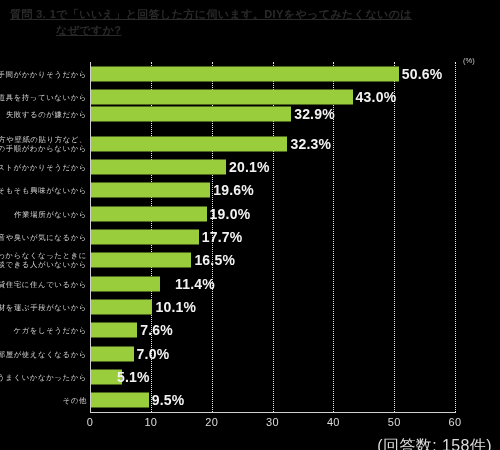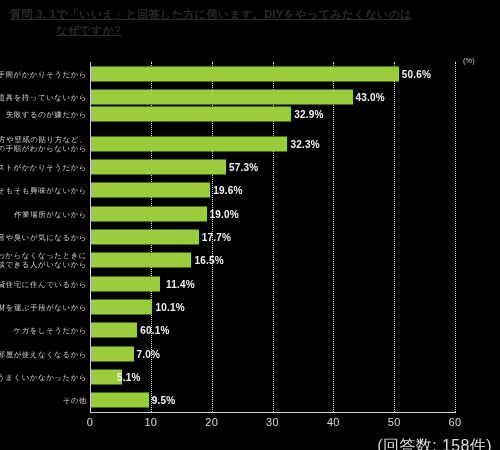--- a/index.html
+++ b/index.html
@@ -101,21 +101,21 @@
     top: 50%;
     transform: translateY(-50%);
     height: 15px;
     background: #9ACD3C;
   }
   .bar-value {
     position: absolute;
     top: 50%;
     transform: translateY(-50%);
     color: #f2f2f2;
-    font-size: 10px;
+    font-size: 14px;
     letter-spacing: 0.2px;
     white-space: nowrap;
     font-weight: bold;
   }
 
   
   #axis {
     position: absolute;
     left: 0;
     top: 364px;
@@ -198,21 +198,21 @@
             <span>DIYの手順がわからないから</span>
           </div>
           <div class="bar" style="width: 196.492px; background: rgb(154, 205, 60);"></div>
           <div class="bar-value" style="left: 290.492px;">32.3%</div>
         </div>
         <div class="row" style="top: 93.3333px; height: 23.3333px;">
           <div class="row-label">
             <span>逆にコストがかかりそうだから</span>
           </div>
           <div class="bar" style="width: 135.05px; background: rgb(154, 205, 60);"></div>
-          <div class="bar-value" style="left: 229.05px;">57.3%</div>
+          <div class="bar-value" style="left: 229.05px;">20.1%</div>
         </div>
         <div class="row" style="top: 116.667px; height: 23.3333px;">
           <div class="row-label">
             <span>そもそも興味がないから</span>
           </div>
           <div class="bar" style="width: 119.233px; background: rgb(154, 205, 60);"></div>
           <div class="bar-value" style="left: 213.233px;">19.6%</div>
         </div>
         <div class="row" style="top: 140px; height: 23.3333px;">
           <div class="row-label">
@@ -234,35 +234,35 @@
             <span>相談できる人がいないから</span>
           </div>
           <div class="bar" style="width: 100.375px; background: rgb(154, 205, 60);"></div>
           <div class="bar-value" style="left: 194.375px;">16.5%</div>
         </div>
         <div class="row" style="top: 210px; height: 23.3333px;">
           <div class="row-label">
             <span>賃貸住宅に住んでいるから</span>
           </div>
           <div class="bar" style="width: 69.35px; background: rgb(154, 205, 60);"></div>
-          <div class="bar-value" style="left: 166px;">11.4%</div>
+          <div class="bar-value" style="left: 175px;">11.4%</div>
         </div>
         <div class="row" style="top: 233.333px; height: 23.3333px;">
           <div class="row-label">
             <span>資材を運ぶ手段がないから</span>
           </div>
           <div class="bar" style="width: 61.4417px; background: rgb(154, 205, 60);"></div>
           <div class="bar-value" style="left: 155.442px;">10.1%</div>
         </div>
         <div class="row" style="top: 256.667px; height: 23.3333px;">
           <div class="row-label">
             <span>ケガをしそうだから</span>
           </div>
           <div class="bar" style="width: 46.2333px; background: rgb(154, 205, 60);"></div>
-          <div class="bar-value" style="left: 140.233px;">60.1%</div>
+          <div class="bar-value" style="left: 140.233px;">7.6%</div>
         </div>
         <div class="row" style="top: 280px; height: 23.3333px;">
           <div class="row-label">
             <span>DIYしている間、その部屋が使えなくなるから</span>
           </div>
           <div class="bar" style="width: 42.5833px; background: rgb(154, 205, 60);"></div>
           <div class="bar-value" style="left: 136.583px;">7.0%</div>
         </div>
         <div class="row" style="top: 303.333px; height: 23.3333px;">
           <div class="row-label">

